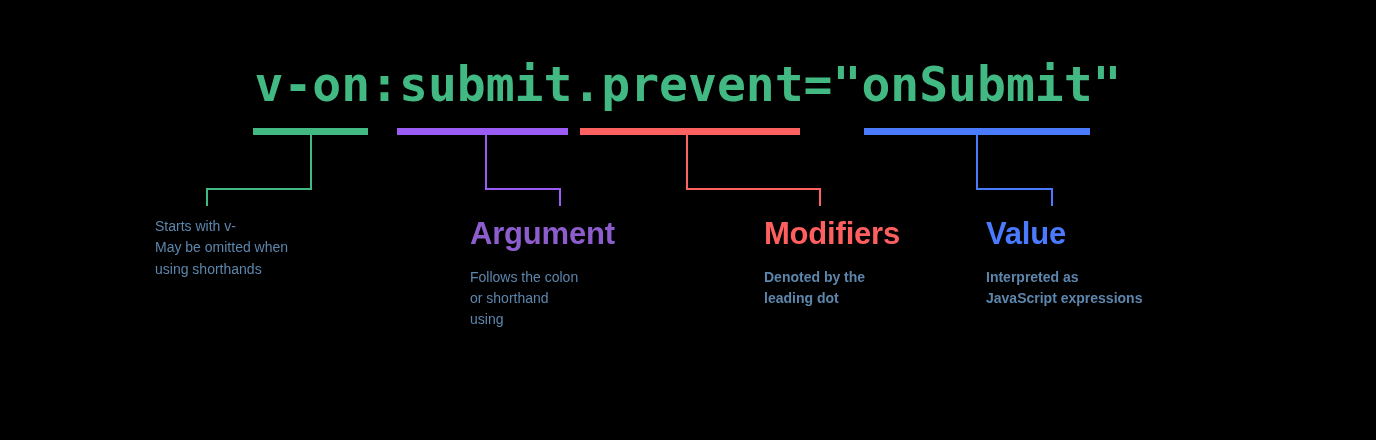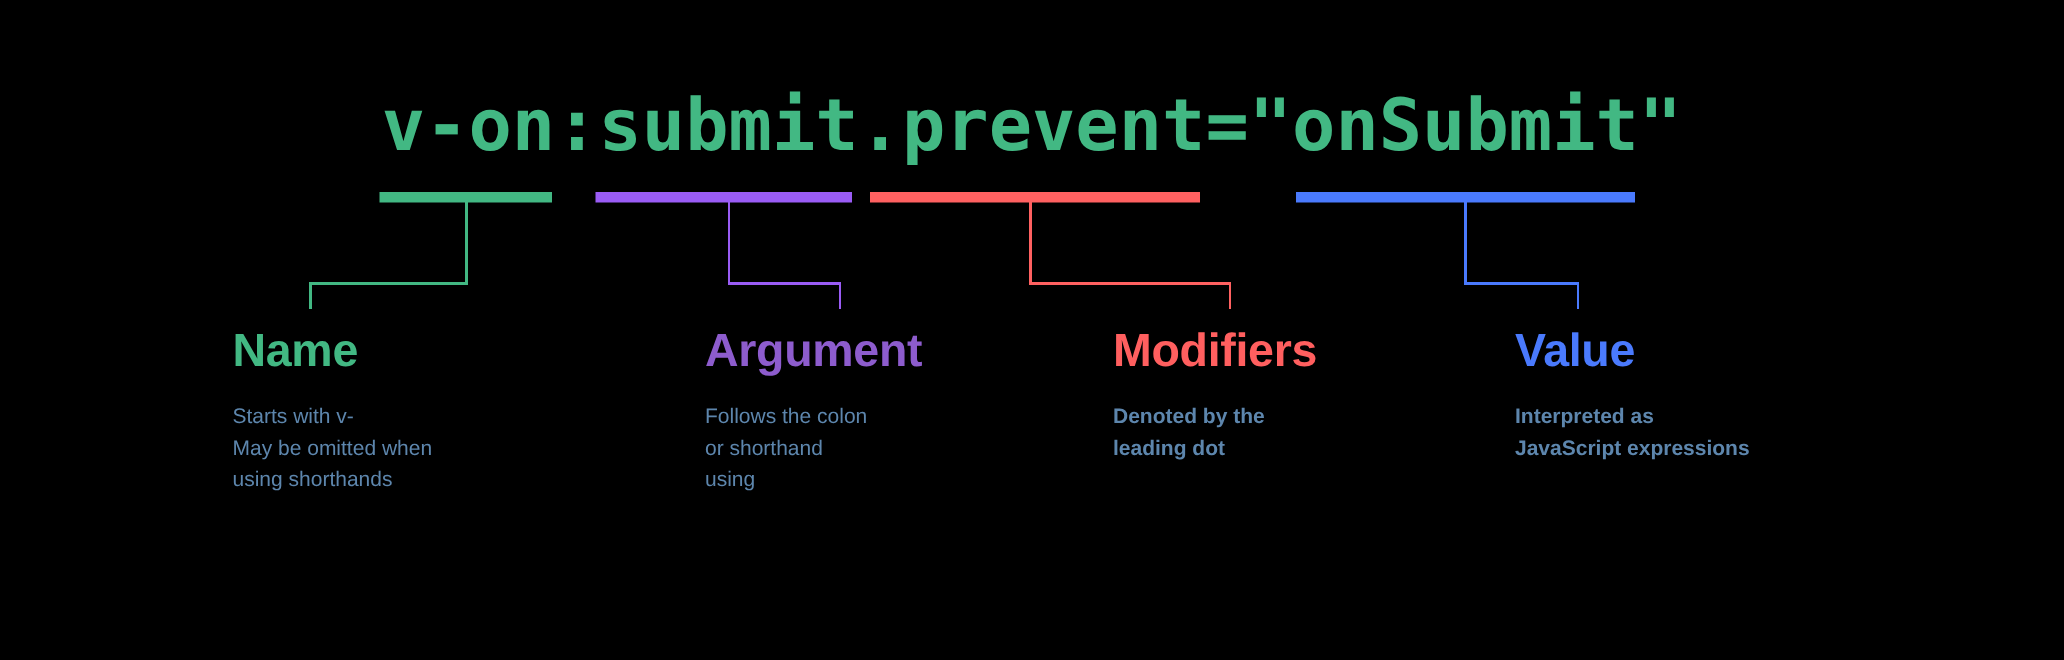--- a/index.html
+++ b/index.html
@@ -90,36 +90,35 @@
 
   <svg id="connectors" viewBox="0 0 1376 440" width="1376" height="440">
       <path d="M 311 134 L 311 189 L 207 189 L 207 206" fill="none" stroke="#42b883" stroke-width="1.8" shape-rendering="crispEdges"></path>
       <path d="M 486 134 L 486 189 L 560 189 L 560 206" fill="none" stroke="#9a5cf5" stroke-width="1.8" shape-rendering="crispEdges"></path>
       <path d="M 687 134 L 687 189 L 820 189 L 820 206" fill="none" stroke="#ff6161" stroke-width="1.8" shape-rendering="crispEdges"></path>
       <path d="M 977 134 L 977 189 L 1052 189 L 1052 206" fill="none" stroke="#4a7afd" stroke-width="1.8" shape-rendering="crispEdges"></path>
     </svg>
 
   <div id="labels-layer">
       <div class="label-col" style="left: 155px;">
-        <div class="label-heading" style="color: rgb(66, 184, 131);">Name</div>
         <div class="label-desc" style="color: rgb(93, 134, 173);">Starts with v-
 May be omitted when
 using shorthands</div>
       </div>
       <div class="label-col" style="left: 470px;">
         <div class="label-heading" style="color: rgb(141, 92, 205);">Argument</div>
         <div class="label-desc" style="color: rgb(93, 134, 173);">Follows the colon
 or shorthand
 using</div>
       </div>
-      <div class="label-col" style="left: 742px;">
+      <div class="label-col" style="left: 764px;">
         <div class="label-heading" style="color: rgb(255, 95, 95);">Modifiers</div>
         <div class="label-desc" style="color: rgb(93, 134, 173); font-weight: bold;">Denoted by the
 leading dot</div>
       </div>
-      <div class="label-col" style="left: 1010px;">
+      <div class="label-col" style="left: 986px;">
         <div class="label-heading" style="color: rgb(74, 122, 253);">Value</div>
         <div class="label-desc" style="color: rgb(93, 134, 173); font-weight: bold;">Interpreted as
 JavaScript expressions</div>
       </div>
     </div>
 
 </div>
 
 </body></html>

